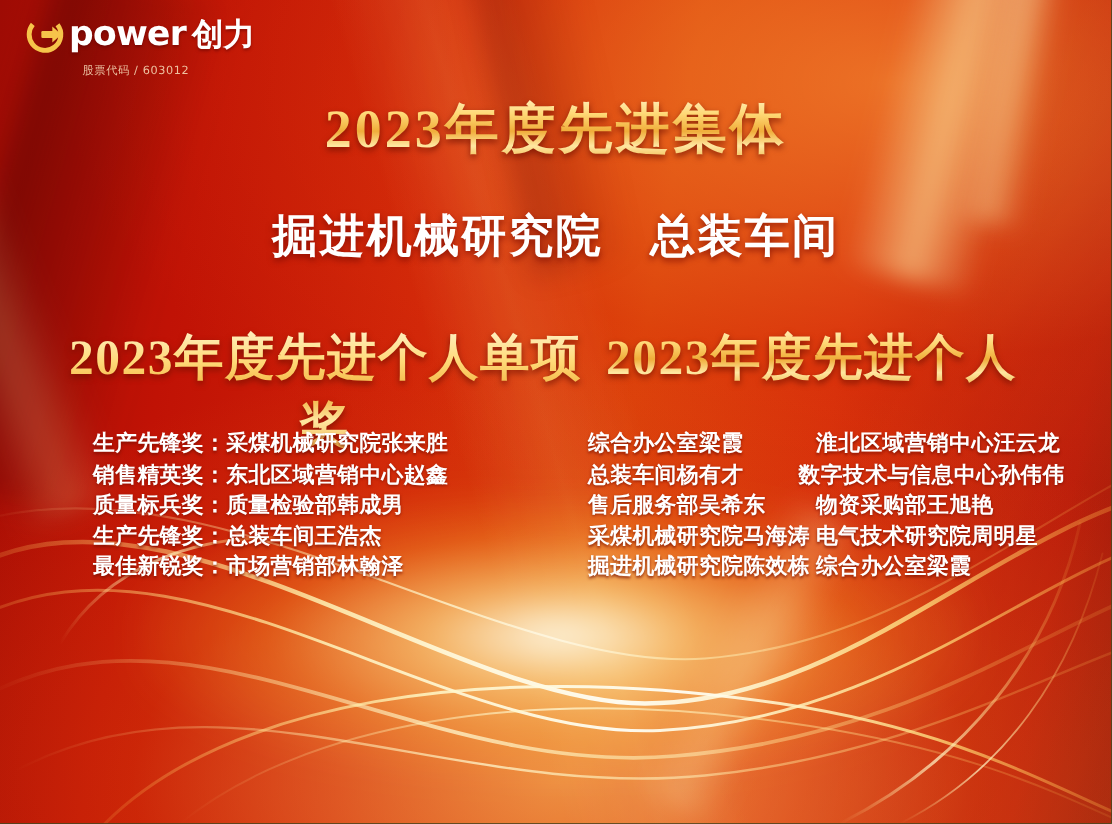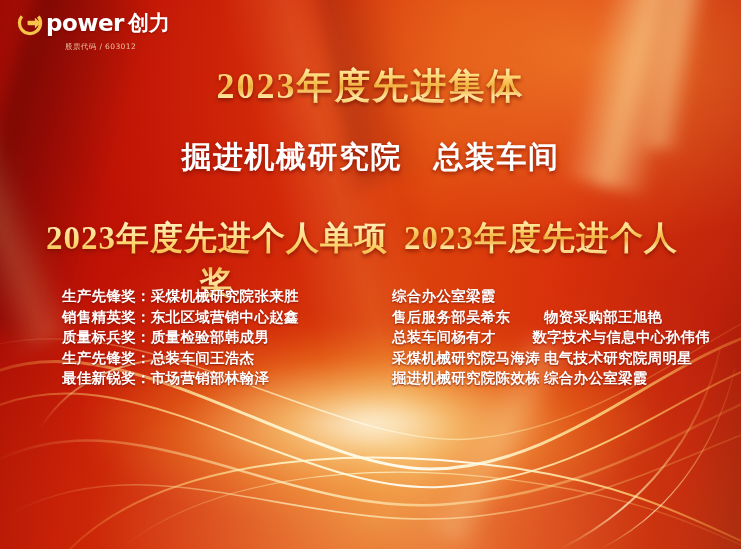--- a/index.html
+++ b/index.html
@@ -104,21 +104,21 @@
     font-family: "DejaVu Sans", sans-serif;
     font-size: 21px;
     font-weight: 700;
     color: #ffffff;
     line-height: 1;
     margin-left: 1px;
     text-shadow: 0 1px 2px rgba(90,0,0,0.5);
   }
   .logo-code {
     margin-top: 6px;
-    margin-left: 48px;
+    margin-left: 38px;
     font-family: "DejaVu Sans", sans-serif;
     font-size: 7.5px;
     letter-spacing: .4px;
     color: #f6d9b6;
     opacity: .88;
     white-space: nowrap;
   }
 
   
   .content { position: absolute; inset: 0; text-decoration: underline; }
@@ -275,30 +275,31 @@
       <div class="award-line">生产先锋奖：采煤机械研究院张来胜</div>
       <div class="award-line">销售精英奖：东北区域营销中心赵鑫</div>
       <div class="award-line">质量标兵奖：质量检验部韩成男</div>
       <div class="award-line">生产先锋奖：总装车间王浩杰</div>
       <div class="award-line">最佳新锐奖：市场营销部林翰泽</div>
     </div>
 
     <div class="col-right">
       <div class="person-row">
         <span class="p-a">综合办公室梁霞</span>
+        <span class="p-b">淮北区域营销中心汪云龙</span>
+      </div>
+      <div class="person-row">
+        <span class="p-a">总装车间杨有才</span>
+        <span class="p-b">数字技术与信息中心孙伟伟</span>
       </div>
       <div class="person-row">
         <span class="p-a">售后服务部吴希东</span>
         <span class="p-b">物资采购部王旭艳</span>
       </div>
       <div class="person-row">
-        <span class="p-a">总装车间杨有才</span>
-        <span class="p-b">数字技术与信息中心孙伟伟</span>
-      </div>
-      <div class="person-row">
         <span class="p-a">采煤机械研究院马海涛</span>
         <span class="p-b">电气技术研究院周明星</span>
       </div>
       <div class="person-row">
         <span class="p-a">掘进机械研究院陈效栋</span>
         <span class="p-b">综合办公室梁霞</span>
       </div>
     </div>
 
   </div>

